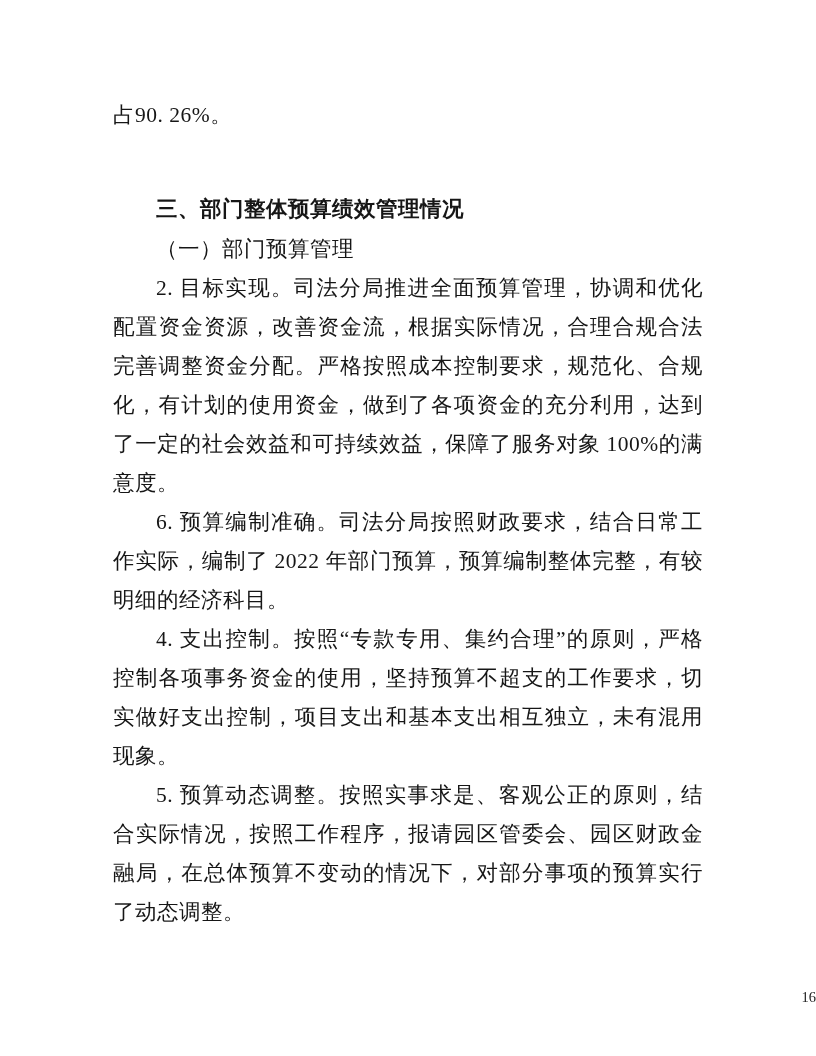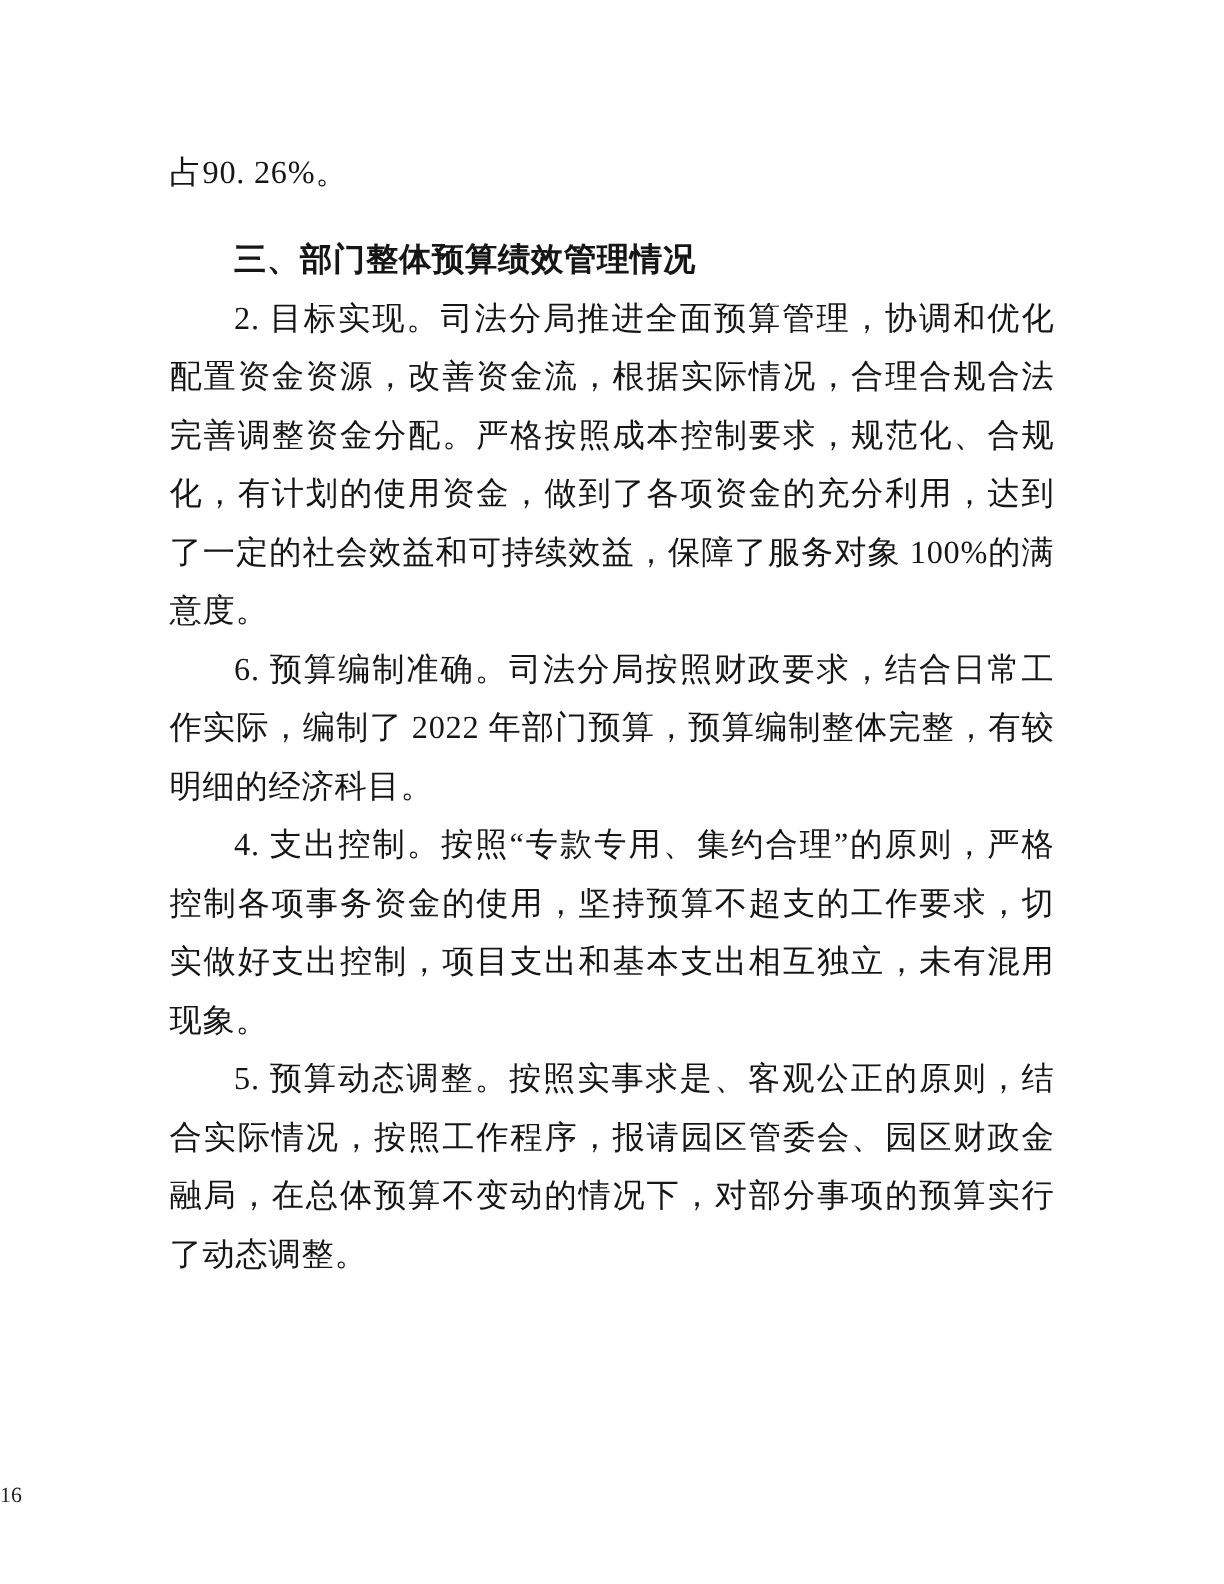--- a/index.html
+++ b/index.html
@@ -28,42 +28,44 @@
     text-align: justify;
     text-justify: inter-ideograph;
     letter-spacing: 0.5px;
     margin: 0;
   }
   .para.indent2 {
     text-indent: 2em;
   }
   .para.heading1 {
     font-weight: bold;
-    margin-top: 19px;
+    margin-top: 56px;
+    font-family: Liberation Mono, monospace;
   }
   .para.heading2 {
     font-weight: normal;
   }
   .page-footer {
     position: absolute;
     left: 0;
     width: 816px;
     top: 988px;
-    text-align: left;
+    text-align: right;
     font-size: 14.5px;
     line-height: 18px;
     color: #222222;
   }
 </style>
 </head>
 <body>
 
 <div class="page">
   <div class="content">
     <p class="para">占90. 26%。</p>
     <p class="para indent2 heading1">三、部门整体预算绩效管理情况</p>
+    <p class="para indent2 heading2">（一）部门预算管理</p>
     <p class="para indent2">2. 目标实现。司法分局推进全面预算管理，协调和优化配置资金资源，改善资金流，根据实际情况，合理合规合法完善调整资金分配。严格按照成本控制要求，规范化、合规化，有计划的使用资金，做到了各项资金的充分利用，达到了一定的社会效益和可持续效益，保障了服务对象 100%的满意度。</p>
     <p class="para indent2">6. 预算编制准确。司法分局按照财政要求，结合日常工作实际，编制了 2022 年部门预算，预算编制整体完整，有较明细的经济科目。</p>
     <p class="para indent2">4. 支出控制。按照“专款专用、集约合理”的原则，严格控制各项事务资金的使用，坚持预算不超支的工作要求，切实做好支出控制，项目支出和基本支出相互独立，未有混用现象。</p>
     <p class="para indent2">5. 预算动态调整。按照实事求是、客观公正的原则，结合实际情况，按照工作程序，报请园区管委会、园区财政金融局，在总体预算不变动的情况下，对部分事项的预算实行了动态调整。</p>
   </div>
   <div class="page-footer">16</div>
 </div>
 
 </body></html>

